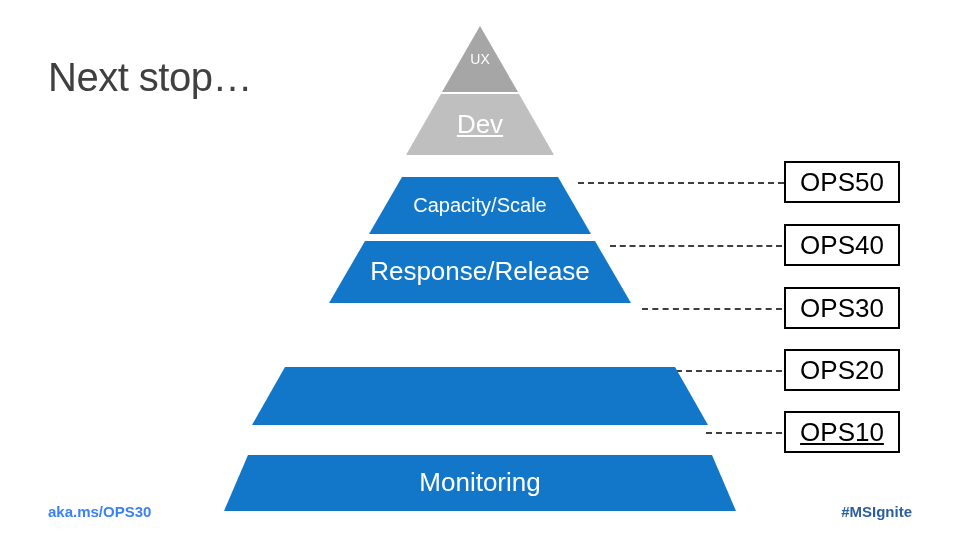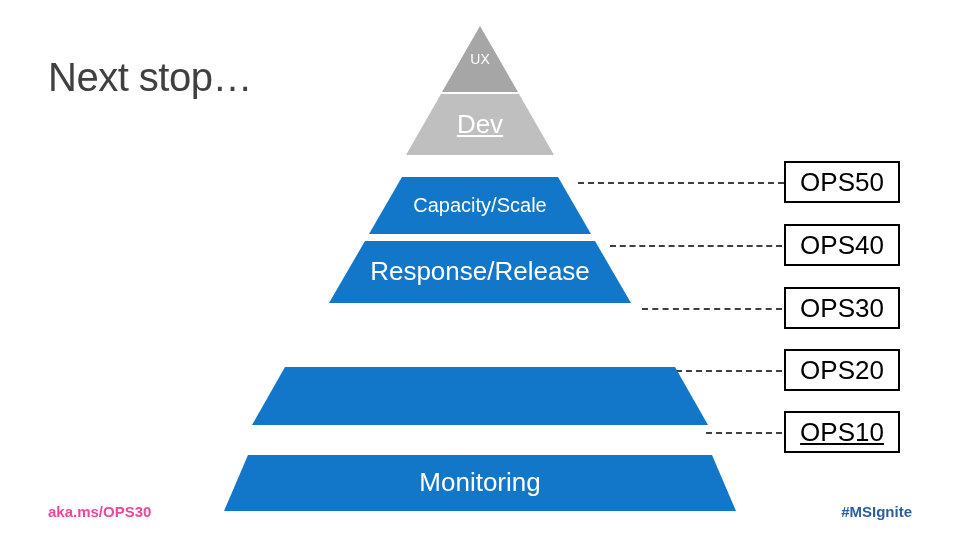--- a/index.html
+++ b/index.html
@@ -107,21 +107,21 @@
   #callout-3 { left: 784px; top: 349px; }
   #callout-4 { left: 784px; top: 411px; text-decoration: underline; }
 
   
   #footer-left {
     position: absolute;
     left: 48px;
     bottom: 20px;
     font-size: 15px;
     font-weight: bold;
-    color: #ec4899;
+    color: #3b82f6;
   }
   #footer-right {
     position: absolute;
     right: 48px;
     bottom: 20px;
     font-size: 15px;
     font-weight: bold;
     color: #2c5f9e;
   }
 </style>

